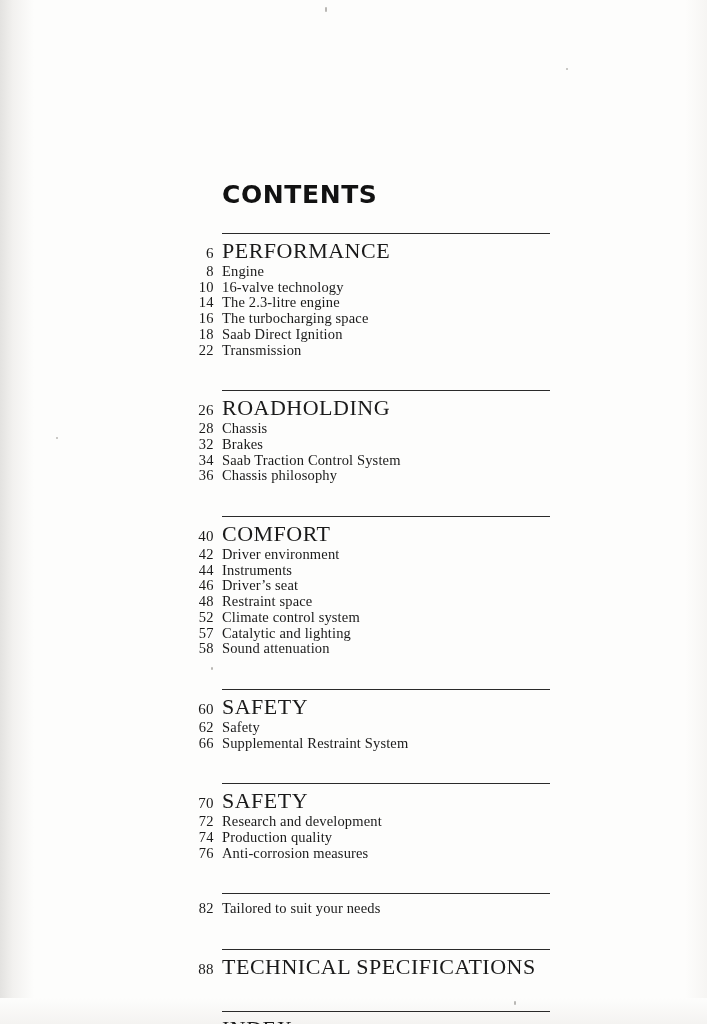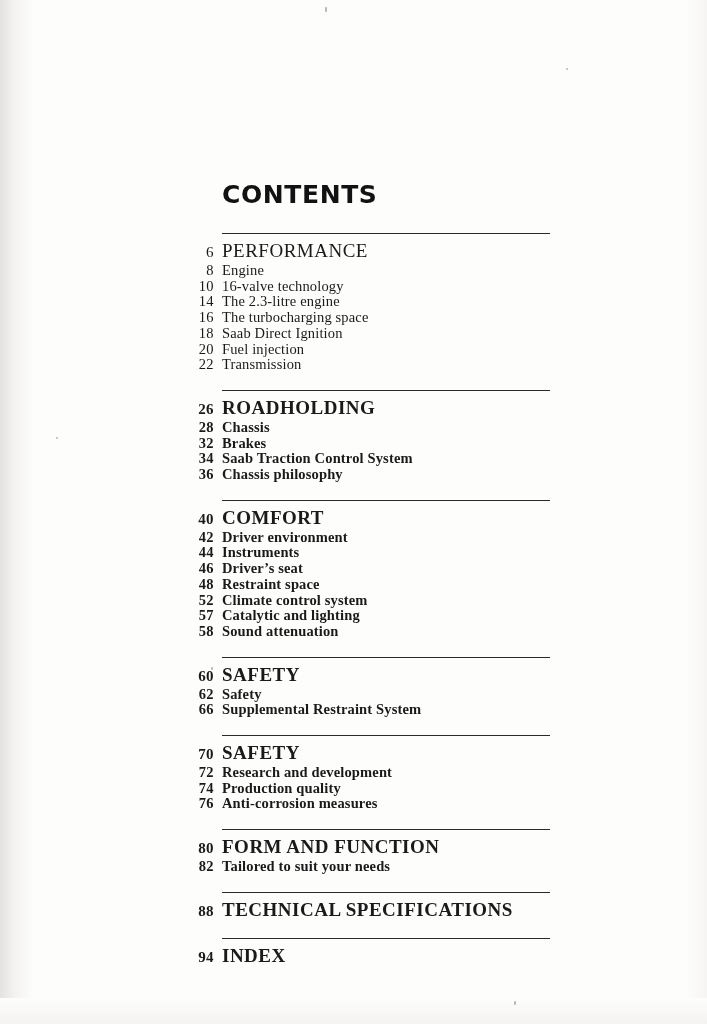--- a/index.html
+++ b/index.html
@@ -56,21 +56,21 @@
     font-family: "DejaVu Sans", "Liberation Sans", sans-serif;
     font-size: 25px;
     font-weight: 600;
     letter-spacing: 0.6px;
     color: #121212;
     line-height: 1;
     margin: 0 0 26px 0;
   }
 
   .section { margin: 0; }
-  .section + .section { margin-top: 11px; font-weight: bold; }
+  .section + .section { margin-top: 26px; }
 
   .rule {
     height: 0;
     border-top: 1.6px solid #2a2a2a;
     margin-bottom: 7px;
     width: 328px;
   }
 
   .entry {
     display: flex;
@@ -89,21 +89,21 @@
     letter-spacing: 0.4px;
   }
   .label {
     font-size: 14.5px;
     letter-spacing: 0.15px;
   }
 
   .entry.head { line-height: 19px; }
   .entry.head .num { font-size: 15px; }
   .entry.head .label {
-    font-size: 19px;
+    font-size: 22px;
     letter-spacing: 0.5px;
   }
   .entry.head + .entry { margin-top: 1px; }
 
   .section-gap { height: 6px; }
 </style>
 </head>
 <body>
 
 <div class="page">
@@ -141,24 +141,20 @@
           </div>
           <div class="entry">
             <span class="num">16</span>
             <span class="label">The turbocharging space</span>
           </div>
           <div class="entry">
             <span class="num">18</span>
             <span class="label">Saab Direct Ignition</span>
           </div>
           <div class="entry">
-            <span class="num">20</span>
-            <span class="label">Fuel injection</span>
-          </div>
-          <div class="entry">
             <span class="num">22</span>
             <span class="label">Transmission</span>
           </div>
           <div class="section-gap"></div>
         </div>
         <div class="section">
           <div class="rule"></div>
           <div class="entry head">
             <span class="num">26</span>
             <span class="label">ROADHOLDING</span>
@@ -248,24 +244,20 @@
             <span class="label">Production quality</span>
           </div>
           <div class="entry">
             <span class="num">76</span>
             <span class="label">Anti-corrosion measures</span>
           </div>
           <div class="section-gap"></div>
         </div>
         <div class="section">
           <div class="rule"></div>
-          <div class="entry head">
-            <span class="num">80</span>
-            <span class="label">FORM AND FUNCTION</span>
-          </div>
           <div class="entry">
             <span class="num">82</span>
             <span class="label">Tailored to suit your needs</span>
           </div>
           <div class="section-gap"></div>
         </div>
         <div class="section">
           <div class="rule"></div>
           <div class="entry head">
             <span class="num">88</span>

